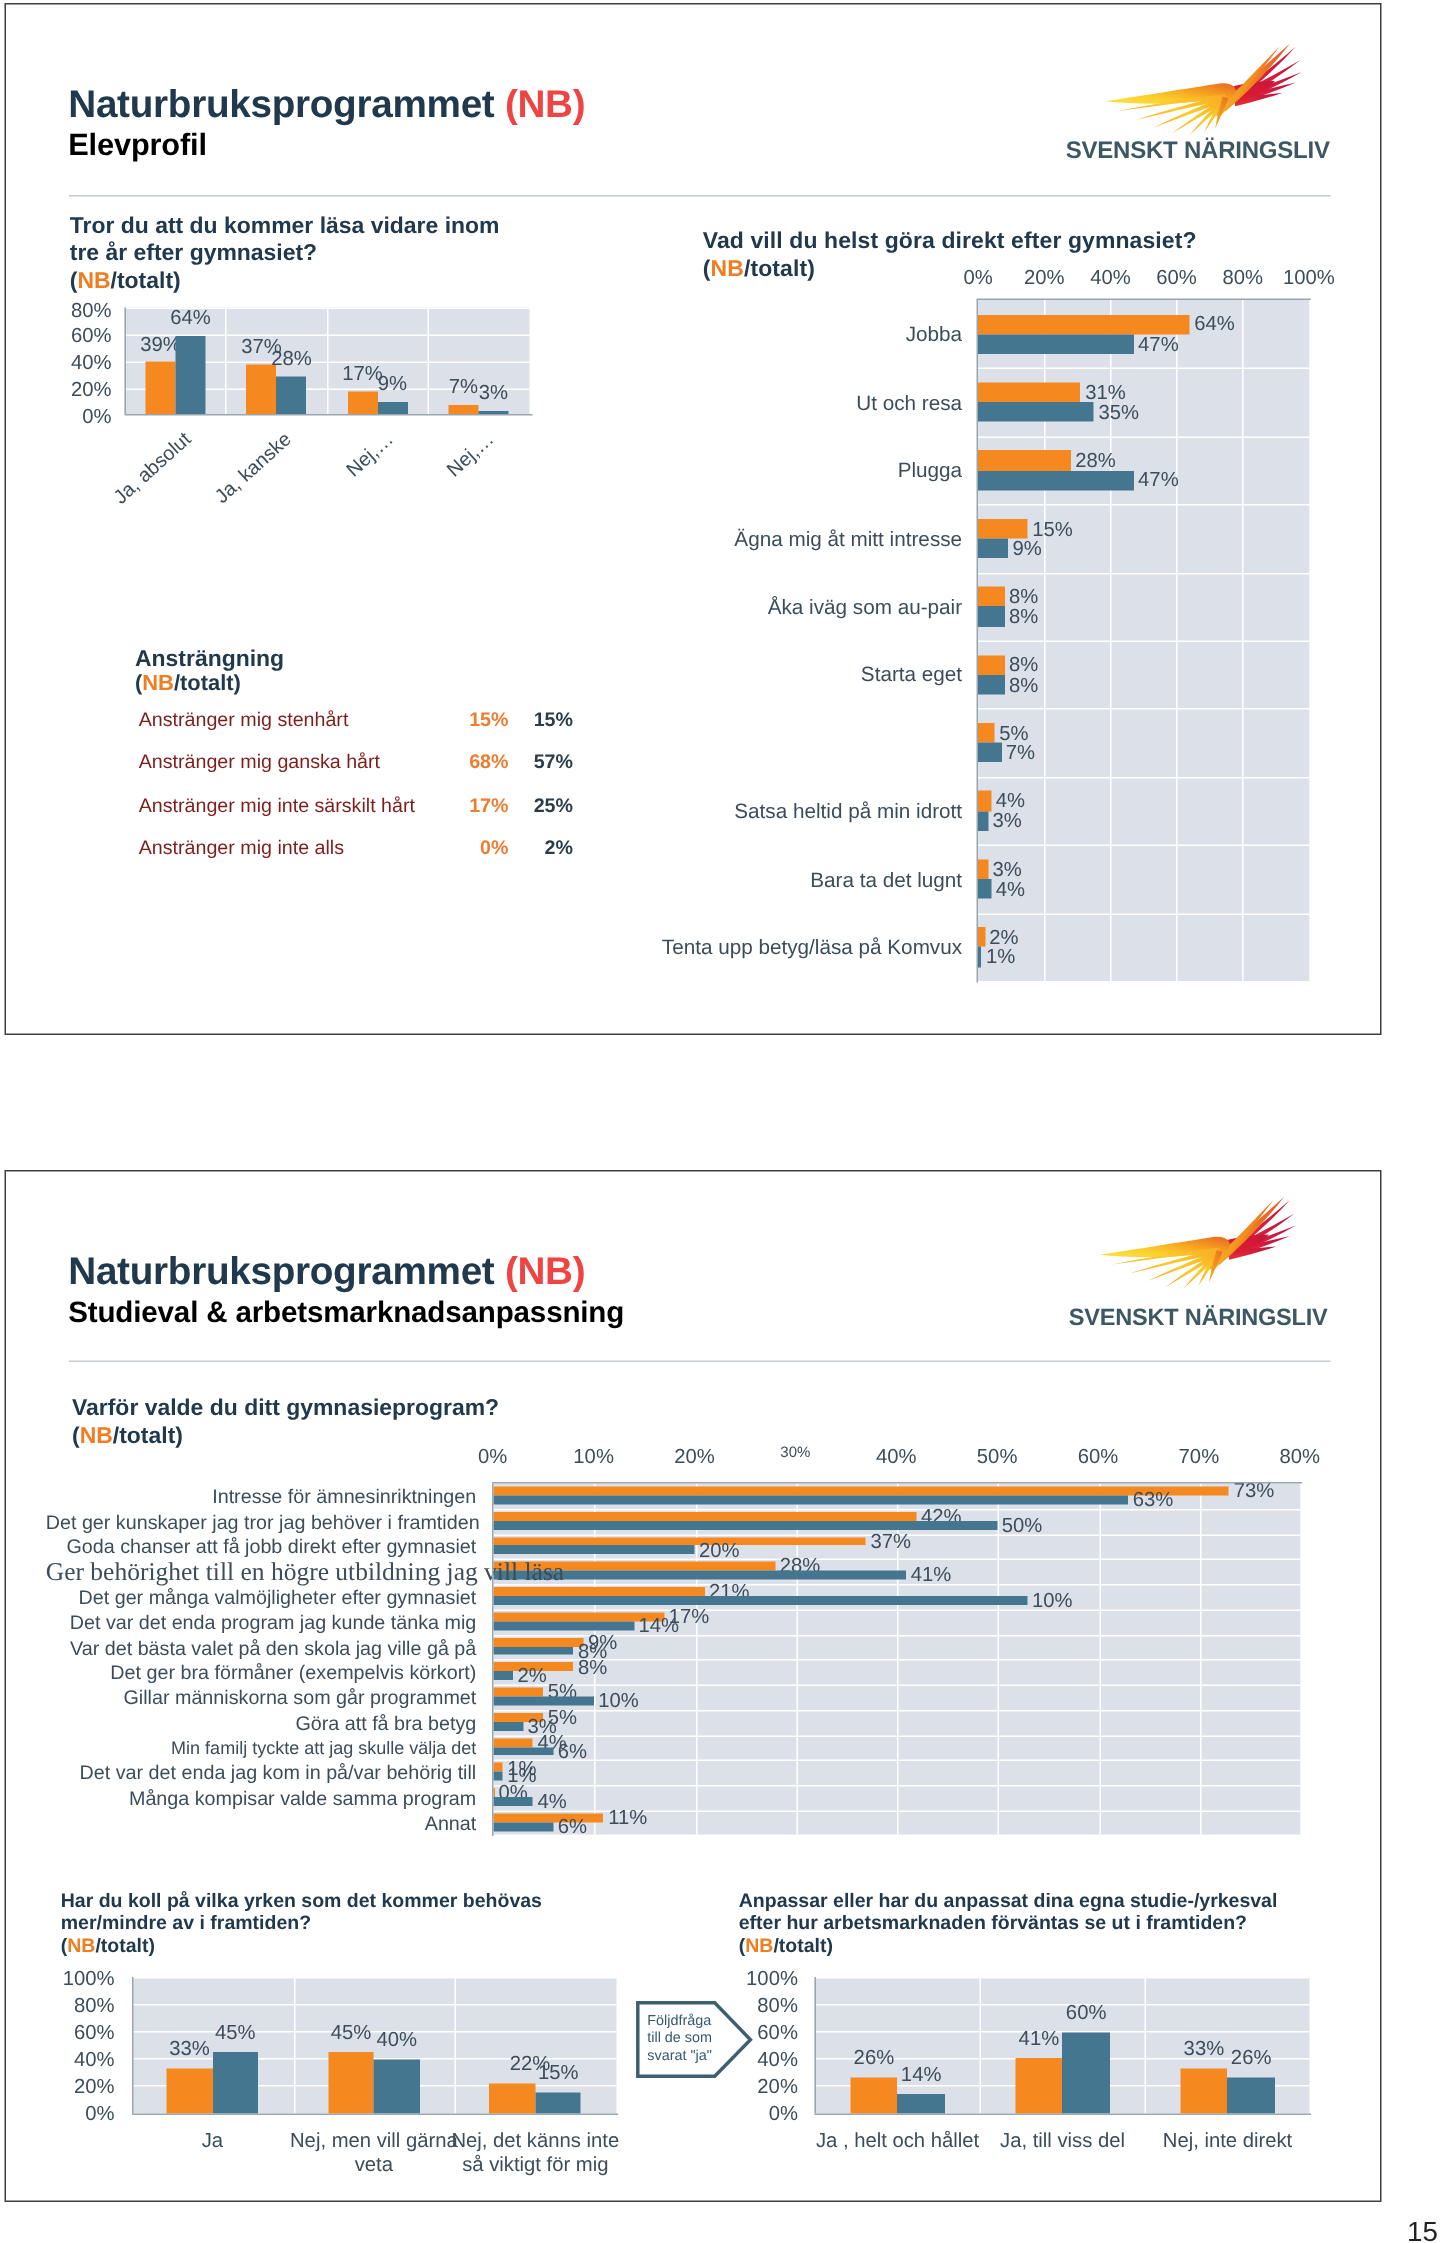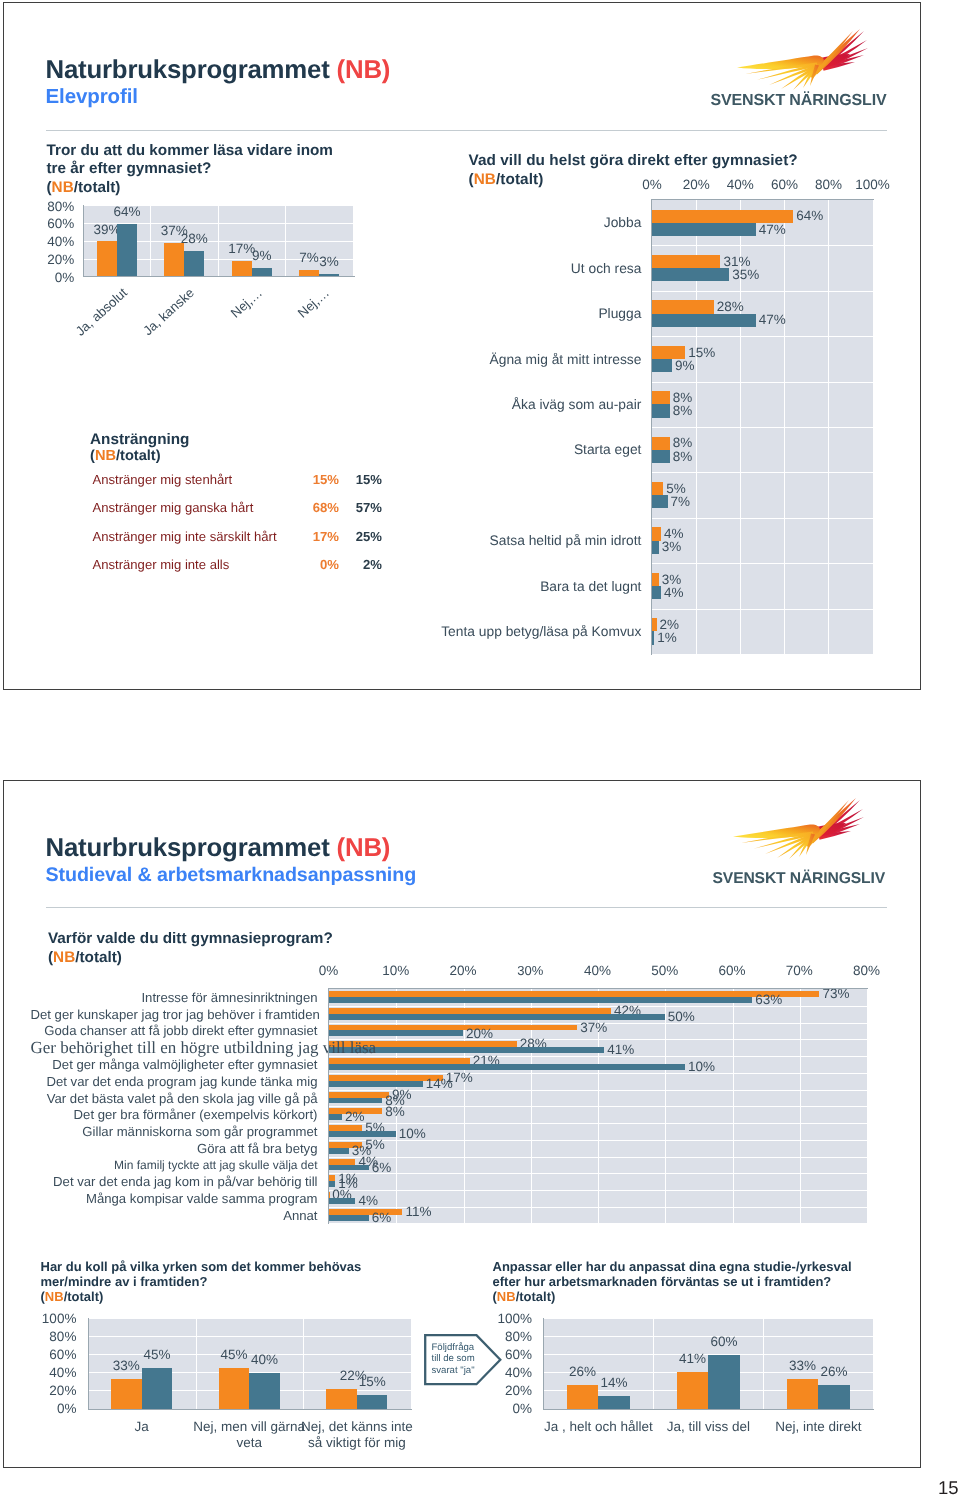--- a/index.html
+++ b/index.html
@@ -7,21 +7,21 @@
        font-family:"Liberation Sans",sans-serif;
        -webkit-font-smoothing:antialiased;text-rendering:geometricPrecision;}
   .slide{position:absolute;border:1.4px solid #3f3f3f;background:#fff;box-sizing:border-box;}
   #slide1{left:2.5px;top:1.5px;width:918.5px;height:688.5px;}
   #slide2{left:2.5px;top:779.5px;width:918.5px;height:688.5px;}
   .abs{position:absolute;}
 
   
   .sl-title{font-size:25.8px;font-weight:bold;color:#21394c;letter-spacing:-0.2px;white-space:nowrap;}
   .sl-title .nb{color:#ef4444;}
-  .sl-sub{font-size:20.5px;font-weight:bold;color:#3b82f6;letter-spacing:-0.1px;white-space:nowrap;}
+  .sl-sub{font-size:20.5px;font-weight:bold;color:#000000;letter-spacing:-0.1px;white-space:nowrap;}
   .rule{background:#c4ccd1;height:1.1px;}
 
   .q-title{font-size:15.3px;font-weight:bold;color:#21394c;line-height:18.6px;}
   .q-title .nb{color:#ef7d22;}
 
   
   .plot{position:absolute;background:#dce0e8;box-sizing:border-box;}
   .gridv{position:absolute;width:1px;background:#ffffff;}
   .gridh{position:absolute;height:1px;background:#ffffff;}
   .axis{position:absolute;background:#9aa7b0;}
@@ -239,21 +239,21 @@
         <div class="gridh" style="left:0;top:134px;width:538px;"></div>
         <div class="gridh" style="left:0;top:151px;width:538px;"></div>
         <div class="gridh" style="left:0;top:168px;width:538px;"></div>
         <div class="gridh" style="left:0;top:184px;width:538px;"></div>
         <div class="gridh" style="left:0;top:201px;width:538px;"></div>
         <div class="gridh" style="left:0;top:218px;width:538px;"></div>
       </div>
       <div class="tick" style="left:272px;top:3.5px;width:52px;text-align:center;font-size:13.5px;">0%</div>
       <div class="tick" style="left:339.25px;top:3.5px;width:52px;text-align:center;font-size:13.5px;">10%</div>
       <div class="tick" style="left:406.5px;top:3.5px;width:52px;text-align:center;font-size:13.5px;">20%</div>
-      <div class="tick" style="left:473.75px;top:3.5px;width:52px;text-align:center;font-size:13px;">30%</div>
+      <div class="tick" style="left:473.75px;top:3.5px;width:52px;text-align:center;font-size:10px;">30%</div>
       <div class="tick" style="left:541px;top:3.5px;width:52px;text-align:center;font-size:13.5px;">40%</div>
       <div class="tick" style="left:608.25px;top:3.5px;width:52px;text-align:center;font-size:13.5px;">50%</div>
       <div class="tick" style="left:675.5px;top:3.5px;width:52px;text-align:center;font-size:13.5px;">60%</div>
       <div class="tick" style="left:742.75px;top:3.5px;width:52px;text-align:center;font-size:13.5px;">70%</div>
       <div class="tick" style="left:810px;top:3.5px;width:52px;text-align:center;font-size:13.5px;">80%</div>
       <div class="bar o" style="left:298px;top:31.485714285714288px;width:490.925px;height:5.9px;"></div>
       <div class="dlbl" style="left:791.925px;top:26.605714285714292px;font-size:13.5px;">73%</div>
       <div class="bar b" style="left:298px;top:37.385714285714286px;width:423.675px;height:5.9px;"></div>
       <div class="dlbl" style="left:724.675px;top:32.50571428571429px;font-size:13.5px;">63%</div>
       <div class="lbl" style="left:0px;top:30.385714285714286px;width:287px;text-align:right;font-size:13.15px;line-height:15px;white-space:nowrap;">Intresse för ämnesinriktningen</div>

